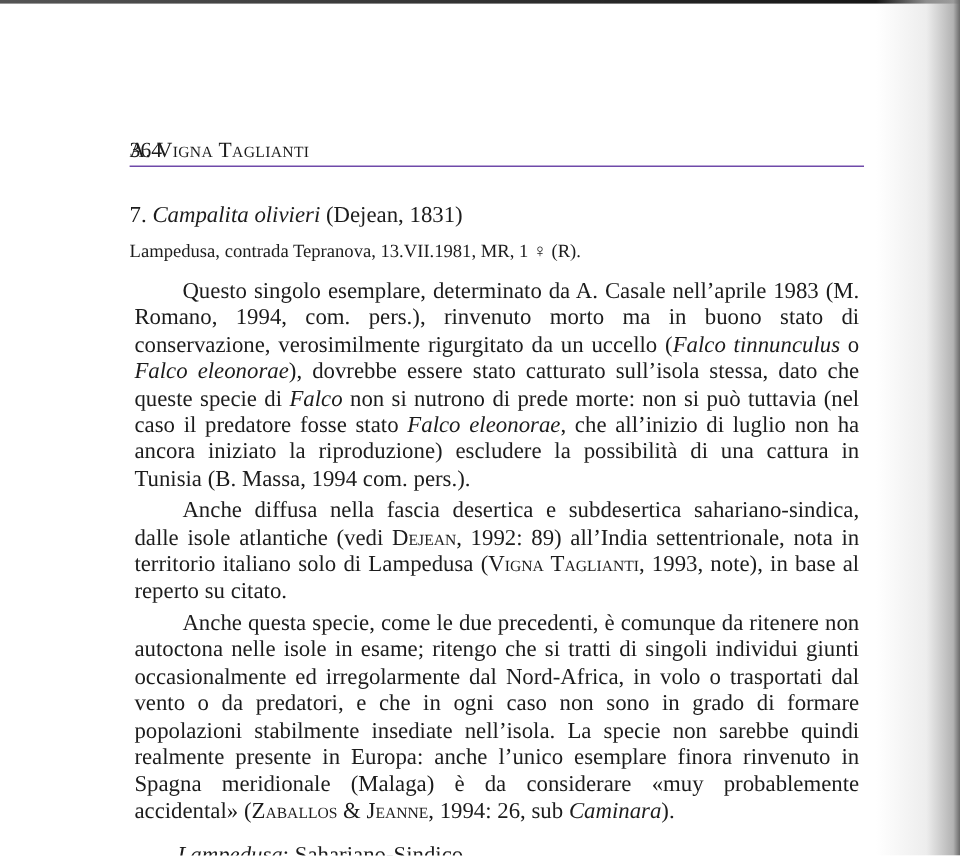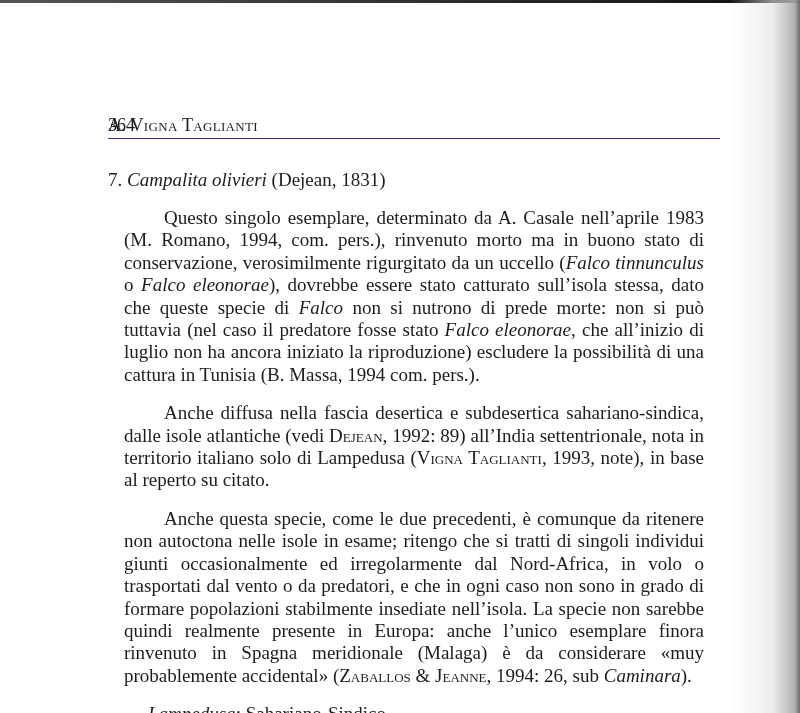--- a/index.html
+++ b/index.html
@@ -33,41 +33,42 @@
   .section-title {
     margin-top: 30px; font-size: 19px; line-height: 22px;
   }
   .record {
     margin-top: 9px; font-size: 15.5px; line-height: 20px;
   }
   .body-text {
     margin-top: 12px; font-size: 19px; line-height: 22.4px;
     text-align: justify;
   }
-  .body-text p { margin: 16px; text-indent: 40px; }
+  .body-text p { margin: 4px; text-indent: 40px; }
   .sc { font-variant: small-caps; }
   .corotipo { margin-top: 14px; font-size: 19px; line-height: 22px; text-indent: 40px; }
 </style>
 </head>
 <body>
 
 <div class="top-edge"></div>
 
 <div class="page">
   <div class="running-head">
     <span class="page-number">364</span>
     <span class="running-title">A. Vigna Taglianti</span>
   </div>
 
   <div class="section-title">
     <span>7.</span>
     <i>Campalita olivieri</i>
     <span>(Dejean, 1831)</span>
   </div>
 
+  <div class="record">Lampedusa, contrada Tepranova, 13.VII.1981, MR, 1 ♀ (R).</div>
 
   <div class="body-text" id="body-text">
       <p><span>Questo singolo esemplare, determinato da A. Casale nell’aprile 1983 (M. Romano, 1994, com. pers.), rinvenuto morto ma in buono stato di conservazione, verosimilmente rigurgitato da un uccello (</span><i>Falco tinnunculus</i><span> o </span><i>Falco eleonorae</i><span>), dovrebbe essere stato catturato sull’isola stessa, dato che queste specie di </span><i>Falco</i><span> non si nutrono di prede morte: non si può tuttavia (nel caso il predatore fosse stato </span><i>Falco eleonorae</i><span>, che all’inizio di luglio non ha ancora iniziato la riproduzione) escludere la possibilità di una cattura in Tunisia (B. Massa, 1994 com. pers.).</span></p>
       <p><span>Anche diffusa nella fascia desertica e subdesertica sahariano-sindica, dalle isole atlantiche (vedi </span><span class="sc">Dejean</span><span>, 1992: 89) all’India settentrionale, nota in territorio italiano solo di Lampedusa (</span><span class="sc">Vigna Taglianti</span><span>, 1993, note), in base al reperto su citato.</span></p>
       <p><span>Anche questa specie, come le due precedenti, è comunque da ritenere non autoctona nelle isole in esame; ritengo che si tratti di singoli individui giunti occasionalmente ed irregolarmente dal Nord-Africa, in volo o trasportati dal vento o da predatori, e che in ogni caso non sono in grado di formare popolazioni stabilmente insediate nell’isola. La specie non sarebbe quindi realmente presente in Europa: anche l’unico esemplare finora rinvenuto in Spagna meridionale (Malaga) è da considerare «muy probablemente accidental» (</span><span class="sc">Zaballos &amp; Jeanne</span><span>, 1994: 26, sub </span><i>Caminara</i><span>).</span></p>
     </div>
 
   <div class="corotipo"><i>Lampedusa</i><span>: Sahariano-Sindico.</span></div>
 </div>
 

